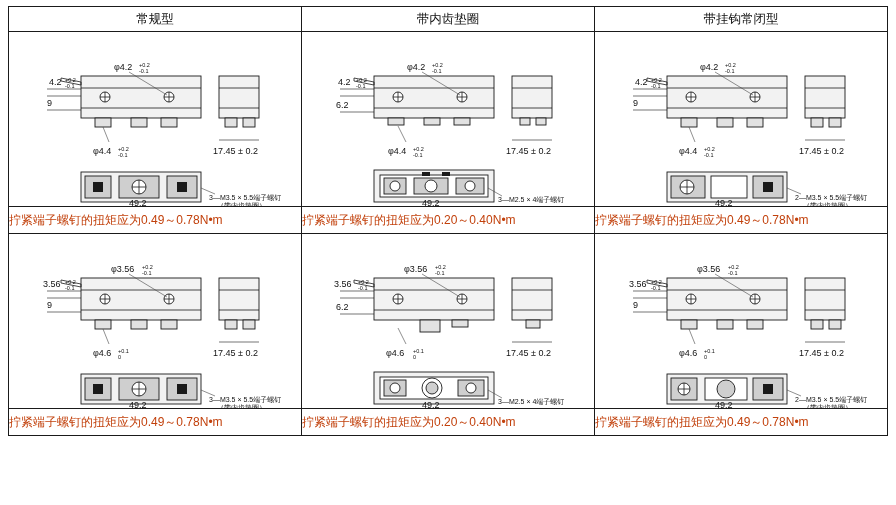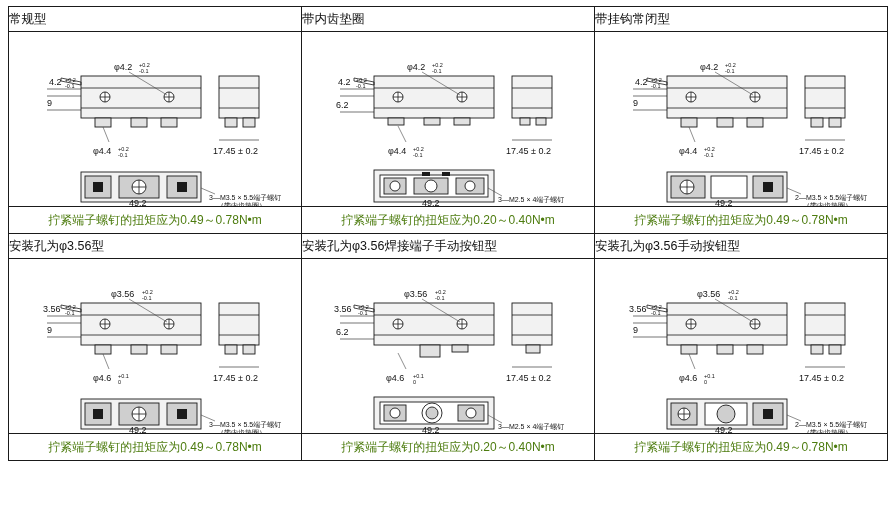--- a/index.html
+++ b/index.html
@@ -1,22 +1,22 @@
 <!DOCTYPE html>
 <html><head>
 <meta charset="utf-8">
 <style>
   html,body{margin:0;padding:0;background:#ffffff;}
   body{font-family:"Liberation Sans","DejaVu Sans",sans-serif;color:#111;}
   #page{width:896px;height:505px;position:relative;background:#fff;box-sizing:border-box;}
   table.grid{border-collapse:collapse;width:880px;margin:6px 8px 0 8px;table-layout:fixed;}
   table.grid td{border:1px solid #1a1a1a;padding:0;vertical-align:top;}
-  .hdr{height:24px;font-size:12.5px;line-height:24px;background:#fff;color:#111;}
+  .hdr{height:24px;text-align:center;font-size:12.5px;line-height:24px;background:#fff;color:#111;}
   .cell{height:200px;position:relative;}
-  .note{height:26px;border-top:1px solid #1a1a1a;text-align:center;font-size:12px;line-height:26px;color:#4d7c0f;}
+  .note{height:26px;border-top:1px solid #1a1a1a;font-size:12px;line-height:26px;color:#c2410c;}
   .drawwrap{position:relative;height:174px;}
   svg{display:block;}
   .lbl6{font-size:7px;fill:#111;font-family:"Liberation Sans",sans-serif;}
   .lbl9{font-size:9px;fill:#111;font-family:"Liberation Sans",sans-serif;}
   .tiny{font-size:5.5px;fill:#111;font-family:"Liberation Sans",sans-serif;}
   .ln{stroke:#1a1a1a;stroke-width:0.8;fill:none;}
   .lnthin{stroke:#444;stroke-width:0.6;fill:none;}
   .fillbody{fill:#f2f2f2;stroke:#1a1a1a;stroke-width:0.9;}
   .fillmid{fill:#e2e2e2;stroke:#1a1a1a;stroke-width:0.9;}
   .filldark{fill:#cfcfcf;stroke:#1a1a1a;stroke-width:0.9;}
@@ -216,25 +216,20 @@
           <line class="lnthin" x1="192" y1="156" x2="206" y2="162"></line>
           <text class="lbl6" x="200" y="168">2—M3.5 × 5.5端子螺钉</text>
           <text class="lbl6" x="208" y="176">（带内齿垫圈）</text>
         </svg>
       </div>
       <div class="note">拧紧端子螺钉的扭矩应为0.49～0.78N•m</div>
     </td>
   </tr>
 
   <tr>
-    <td class="hdr">安装孔为φ3.56型</td>
-    <td class="hdr">安装孔为φ3.56焊接端子手动按钮型</td>
-    <td class="hdr">安装孔为φ3.56手动按钮型</td>
-  </tr>
-  <tr>
 
     <td class="cell">
       <div class="drawwrap">
         <svg width="292" height="174" viewBox="0 0 292 174">
           <rect class="fillbody" x="72" y="44" width="120" height="42"></rect>
           <line class="ln" x1="72" y1="56" x2="192" y2="56"></line>
           <line class="ln" x1="72" y1="76" x2="192" y2="76"></line>
           <path class="ln" d="M72,50 L52,46 L52,49 L72,53 Z" fill="#efefef"></path>
           <circle class="white" cx="96" cy="65" r="5"></circle>
           <line class="ln" x1="91" y1="65" x2="101" y2="65"></line>

